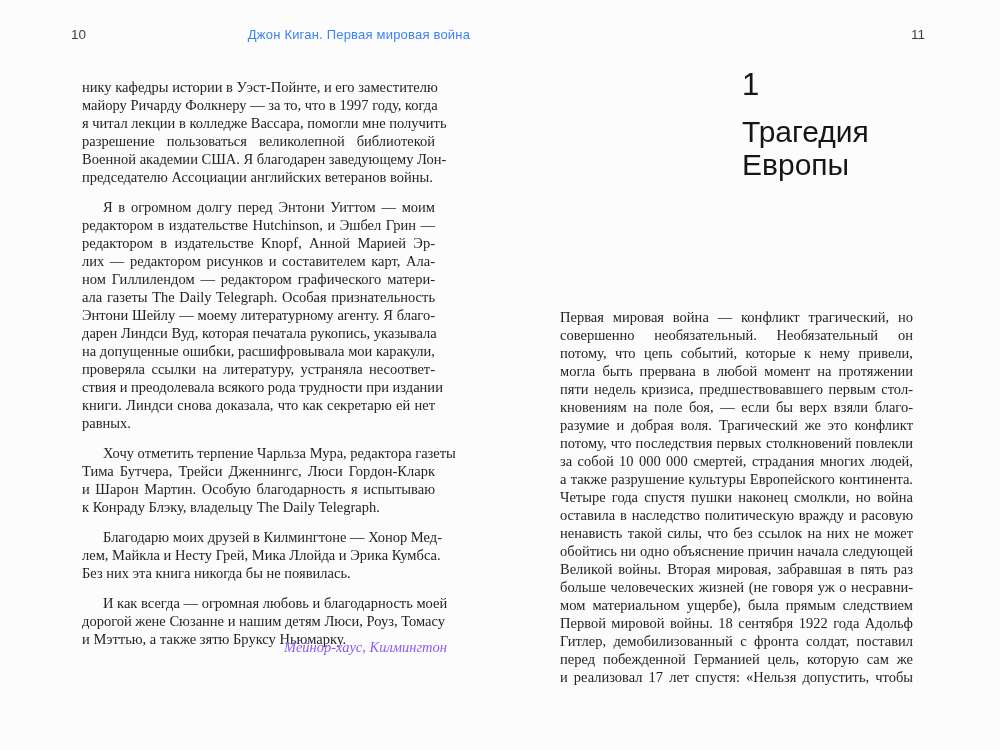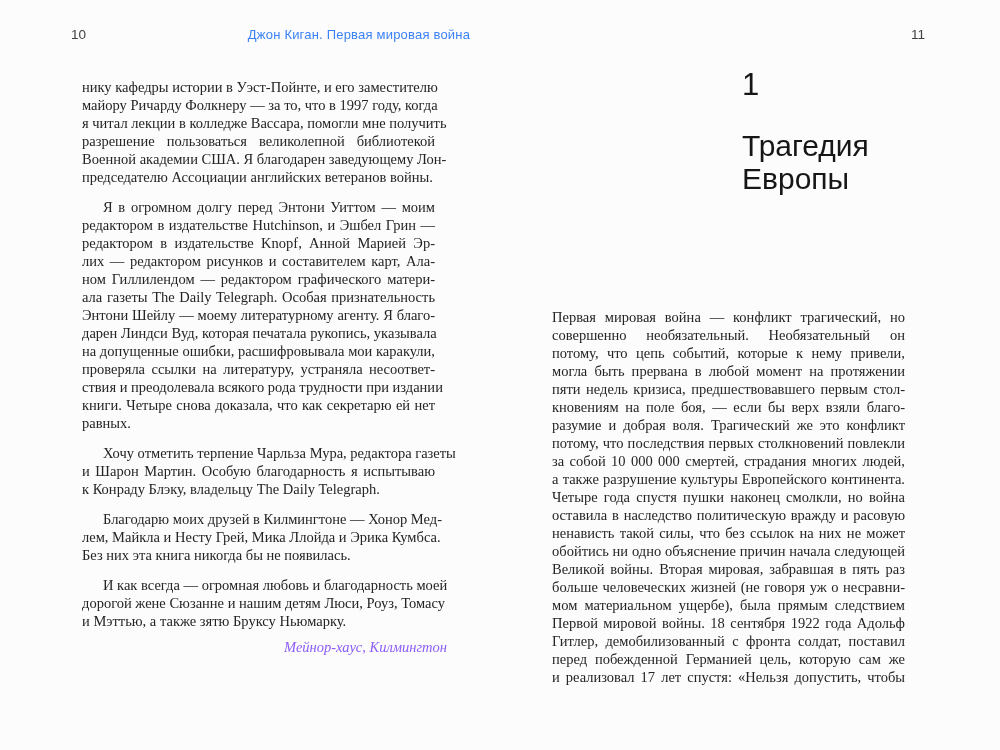--- a/index.html
+++ b/index.html
@@ -50,21 +50,21 @@
   }
 
   
   .body-col {
     position: absolute;
     width: 377px;
     font-size: 14.5px;
     color: #242424;
   }
   .left-body  { left: 70px; top: 66px; }
-  .right-body { left: 40px; top: 296px; }
+  .right-body { left: 48px; top: 296px; }
   .para { margin: 12px; padding: 0; }
   .ln {
     height: 18px;
     line-height: 18px;
     white-space: nowrap;
     text-align: justify;
     text-align-last: justify;
   }
   .ln.end { text-align-last: left; }
   .ln.ind { text-indent: 21px; }
@@ -89,21 +89,21 @@
     top: 68px;
     font-family: "Liberation Sans", sans-serif;
     color: #161616;
   }
   .ch-num {
     font-size: 31px;
     line-height: 34px;
     font-weight: 400;
   }
   .ch-title {
-    margin-top: 27px;
+    margin-top: 13px;
     font-size: 30px;
     line-height: 33px;
     font-weight: 400;
   }
 </style>
 </head>
 <body>
 
 <div class="spread">
 
@@ -125,25 +125,26 @@
         <div class="ln">редактором в издательстве Hutchinson, и Эшбел Грин —</div>
         <div class="ln">редактором в издательстве Knopf, Анной Марией Эр-</div>
         <div class="ln">лих — редактором рисунков и составителем карт, Ала-</div>
         <div class="ln">ном Гиллилендом — редактором графического матери-</div>
         <div class="ln">ала газеты The Daily Telegraph. Особая признательность</div>
         <div class="ln">Энтони Шейлу — моему литературному агенту. Я благо-</div>
         <div class="ln">дарен Линдси Вуд, которая печатала рукопись, указывала</div>
         <div class="ln">на допущенные ошибки, расшифровывала мои каракули,</div>
         <div class="ln">проверяла ссылки на литературу, устраняла несоответ-</div>
         <div class="ln">ствия и преодолевала всякого рода трудности при издании</div>
-        <div class="ln">книги. Четыре снова доказала, что как секретарю ей нет</div>
+        <div class="ln">книги. Линдси снова доказала, что как секретарю ей нет</div>
         <div class="ln end">равных.</div>
       </div>
       <div class="para">
         <div class="ln ind">Хочу отметить терпение Чарльза Мура, редактора газеты</div>
+        <div class="ln">Тима Бутчера, Трейси Дженнингс, Люси Гордон-Кларк</div>
         <div class="ln">и Шарон Мартин. Особую благодарность я испытываю</div>
         <div class="ln end">к Конраду Блэку, владельцу The Daily Telegraph.</div>
       </div>
       <div class="para">
         <div class="ln ind">Благодарю моих друзей в Килмингтоне — Хонор Мед-</div>
         <div class="ln">лем, Майкла и Несту Грей, Мика Ллойда и Эрика Кумбса.</div>
         <div class="ln end">Без них эта книга никогда бы не появилась.</div>
       </div>
       <div class="para">
         <div class="ln ind">И как всегда — огромная любовь и благодарность моей</div>

